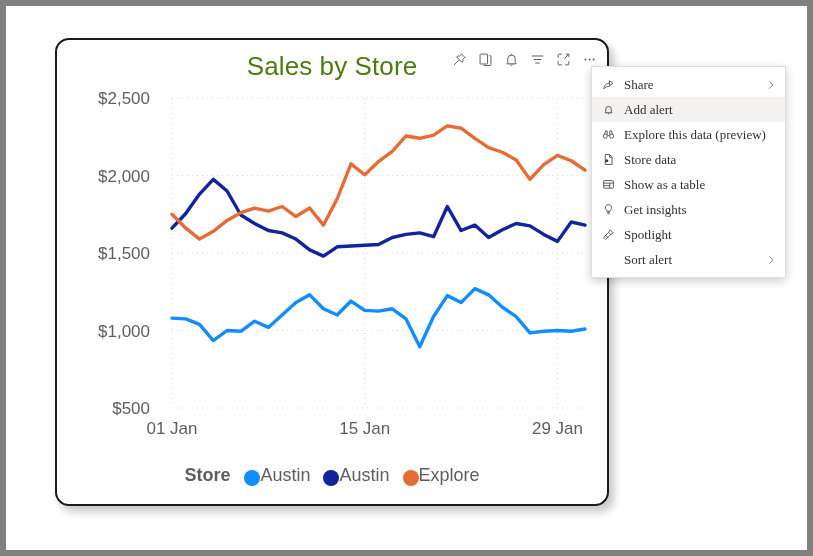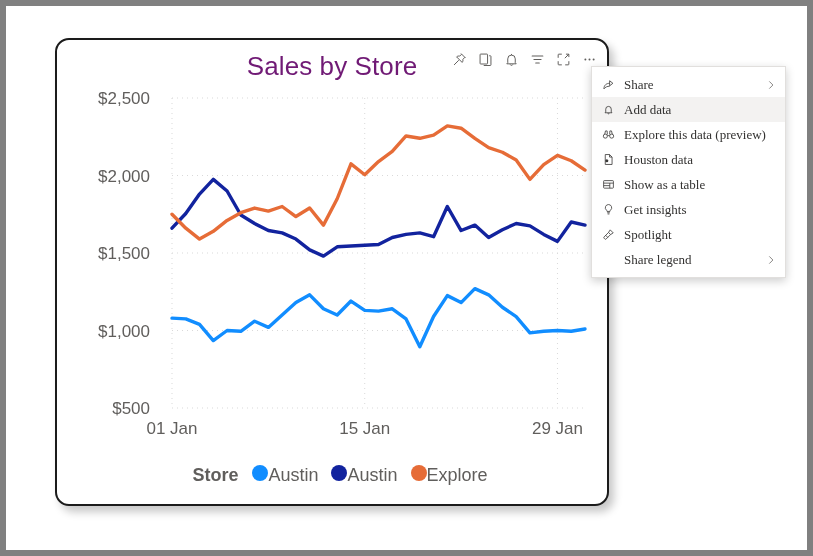--- a/index.html
+++ b/index.html
@@ -35,21 +35,21 @@
     box-sizing: border-box;
     box-shadow: 5px 6px 9px rgba(0,0,0,0.22);
   }
   #visual-title {
     position: absolute;
     left: 0;
     top: 11px;
     width: 100%;
     text-align: center;
     font-size: 26px;
-    color: #701a75;
+    color: #4d7c0f;
     font-family: "Liberation Sans", sans-serif;
     letter-spacing: 0.1px;
   }
   
   #visual-toolbar {
     position: absolute;
     right: 6px;
     top: 6px;
     height: 26px;
     display: flex;
@@ -78,37 +78,37 @@
   .axis-label {
     fill: #605e5c;
     font-family: "Liberation Sans", sans-serif;
     font-size: 17px;
   }
   .ylab { text-anchor: end; }
   .xlab { text-anchor: middle; }
   
   #legend {
     position: absolute;
-    left: 8px;
+    left: 0;
     bottom: 18px;
     width: 100%;
     display: flex;
     align-items: center;
     justify-content: center;
     gap: 13px;
   }
   #legend-title {
     font-size: 18px;
     font-weight: bold;
     color: #605e5c;
     margin-right: 1px;
   }
   .legend-item {
     display: flex;
-    align-items: flex-start;
+    align-items: flex-end;
     cursor: pointer;
   }
   .legend-dot {
     width: 16px;
     height: 16px;
     border-radius: 50%;
     flex: none;
   }
   .legend-text {
     font-size: 18px;
@@ -278,21 +278,21 @@
           </svg>
         </span>
       </div>
       <div class="menu-item hovered">
         <span class="menu-icon">
           <svg width="13" height="13" viewBox="0 0 16 16" fill="none" stroke="#3b3a39" stroke-width="1">
             <path d="M4.6 11 V7.6 a3.4 3.4 0 0 1 6.8 0 V11 l0.9 1H3.7 z"></path>
             <path d="M6.9 12.6 a1.2 1.2 0 0 0 2.2 0"></path>
           </svg>
         </span>
-        <span class="menu-label">Add data</span>
+        <span class="menu-label">Add alert</span>
         <span class="menu-chevron"></span>
       </div>
       <div class="menu-item">
         <span class="menu-icon">
           <svg width="13" height="13" viewBox="0 0 16 16" fill="none" stroke="#3b3a39" stroke-width="1">
             <circle cx="4.1" cy="10" r="2.5"></circle>
             <circle cx="11.9" cy="10" r="2.5"></circle>
             <path d="M3.3 7.8 L4.3 3.6 h2 L6.6 8"></path>
             <path d="M12.7 7.8 L11.7 3.6 h-2 L9.4 8"></path>
             <path d="M6.7 9.4 h2.6"></path>
@@ -302,21 +302,21 @@
         <span class="menu-chevron"></span>
       </div>
       <div class="menu-item">
         <span class="menu-icon">
           <svg width="13" height="13" viewBox="0 0 16 16" fill="none" stroke="#3b3a39" stroke-width="1">
             <path d="M4 1.9 h5.3 L12.4 5 v9.1 H4 z"></path>
             <path d="M9.3 1.9 v3.1 h3.1"></path>
             <circle cx="5.9" cy="9.6" r="1.9" fill="#3b3a39" stroke="none"></circle>
           </svg>
         </span>
-        <span class="menu-label">Houston data</span>
+        <span class="menu-label">Store data</span>
         <span class="menu-chevron"></span>
       </div>
       <div class="menu-item">
         <span class="menu-icon">
           <svg width="13" height="13" viewBox="0 0 16 16" fill="none" stroke="#3b3a39" stroke-width="1">
             <rect x="2" y="3.2" width="12" height="9.3" rx="0.8"></rect>
             <path d="M2 6.3 H14"></path>
             <path d="M9.6 6.3 V12.5"></path>
             <path d="M2 9.4 H9.6"></path>
           </svg>
@@ -341,21 +341,21 @@
             <path d="M10.1 2.3 L13.8 6 L10.6 8 L8 5.5 Z"></path>
             <path d="M8 5.5 L2.6 11 a1.1 1.1 0 0 0 0 1.6 l0.9 0.9 a1.1 1.1 0 0 0 1.6 0 L10.6 8"></path>
             <path d="M4.5 9 L7.1 11.6"></path>
           </svg>
         </span>
         <span class="menu-label">Spotlight</span>
         <span class="menu-chevron"></span>
       </div>
       <div class="menu-item">
         <span class="menu-icon"></span>
-        <span class="menu-label">Share legend</span>
+        <span class="menu-label">Sort alert</span>
         <span class="menu-chevron">
           <svg width="10" height="10" viewBox="0 0 10 10" fill="none" stroke="#8a8886" stroke-width="1">
             <path d="M3.3 1.4 L6.9 5 L3.3 8.6"></path>
           </svg>
         </span>
       </div>
     </div>
 
 </div>
 

